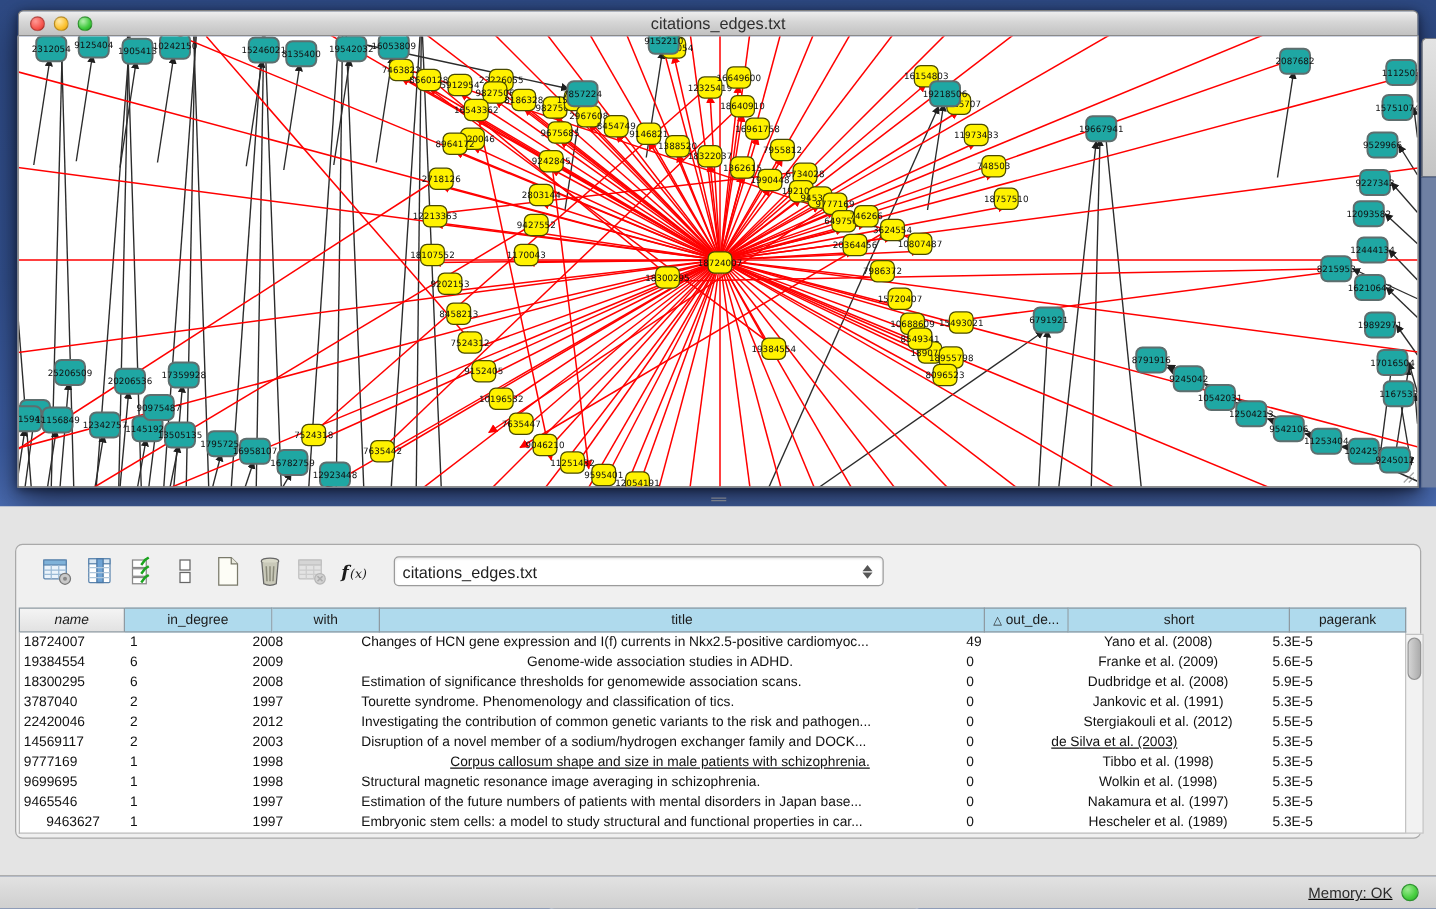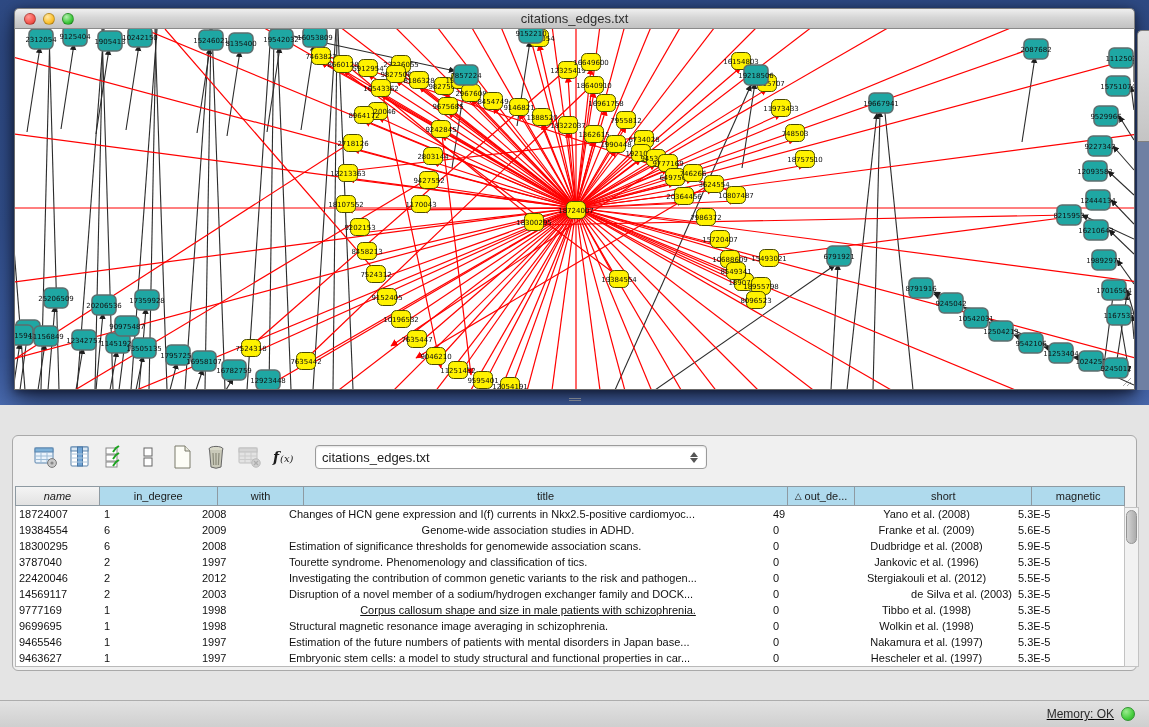--- a/index.html
+++ b/index.html
@@ -896,21 +896,21 @@
             <span>title</span>
           </div>
           <div class="th" style="width: 68px;">
             <span class="sortmark">△</span>
             <span>out_de...</span>
           </div>
           <div class="th" style="width: 177px;">
             <span>short</span>
           </div>
           <div class="th" style="width: 93px;">
-            <span>magnetic</span>
+            <span>pagerank</span>
           </div>
         </div>
       <div class="tbody" id="tbody-host">
           <div class="tr">
             <div class="td" style="width: 85px; text-align: left;">18724007</div>
             <div class="td" style="width: 98px; text-align: left;">1</div>
             <div class="td" style="width: 87px; text-align: left;">2008</div>
             <div class="td" style="width: 484px; text-align: left;">Changes of HCN gene expression and I(f) currents in Nkx2.5-positive cardiomyoc...</div>
             <div class="td" style="width: 68px; text-align: left;">49</div>
             <div class="td" style="width: 177px; text-align: center;">Yano et al. (2008)</div>
@@ -933,39 +933,39 @@
             <div class="td" style="width: 68px; text-align: left;">0</div>
             <div class="td" style="width: 177px; text-align: center;">Dudbridge et al. (2008)</div>
             <div class="td" style="width: 93px; text-align: left;">5.9E-5</div>
           </div>
           <div class="tr">
             <div class="td" style="width: 85px; text-align: left;">3787040</div>
             <div class="td" style="width: 98px; text-align: left;">2</div>
             <div class="td" style="width: 87px; text-align: left;">1997</div>
             <div class="td" style="width: 484px; text-align: left;">Tourette syndrome. Phenomenology and classification of tics.</div>
             <div class="td" style="width: 68px; text-align: left;">0</div>
-            <div class="td" style="width: 177px; text-align: center;">Jankovic et al. (1996)</div>
+            <div class="td" style="width: 177px; text-align: center;">Jankovic et al. (1991)</div>
             <div class="td" style="width: 93px; text-align: left;">5.3E-5</div>
           </div>
           <div class="tr">
             <div class="td" style="width: 85px; text-align: left;">22420046</div>
             <div class="td" style="width: 98px; text-align: left;">2</div>
             <div class="td" style="width: 87px; text-align: left;">2012</div>
             <div class="td" style="width: 484px; text-align: left;">Investigating the contribution of common genetic variants to the risk and pathogen...</div>
             <div class="td" style="width: 68px; text-align: left;">0</div>
             <div class="td" style="width: 177px; text-align: center;">Stergiakouli et al. (2012)</div>
             <div class="td" style="width: 93px; text-align: left;">5.5E-5</div>
           </div>
           <div class="tr">
             <div class="td" style="width: 85px; text-align: left;">14569117</div>
             <div class="td" style="width: 98px; text-align: left;">2</div>
             <div class="td" style="width: 87px; text-align: left;">2003</div>
             <div class="td" style="width: 484px; text-align: left;">Disruption of a novel member of a sodium/hydrogen exchanger family and DOCK...</div>
             <div class="td" style="width: 68px; text-align: left;">0</div>
-            <div class="td" style="width: 177px; text-align: right;">de Silva et al. (2003)</div>
+            <div class="td" style="width: 177px; text-align: left; text-decoration: underline;">de Silva et al. (2003)</div>
             <div class="td" style="width: 93px; text-align: left;">5.3E-5</div>
           </div>
           <div class="tr">
             <div class="td" style="width: 85px; text-align: left;">9777169</div>
             <div class="td" style="width: 98px; text-align: left;">1</div>
             <div class="td" style="width: 87px; text-align: left;">1998</div>
             <div class="td" style="width: 484px; text-align: center; text-decoration: underline;">Corpus callosum shape and size in male patients with schizophrenia.</div>
             <div class="td" style="width: 68px; text-align: left;">0</div>
             <div class="td" style="width: 177px; text-align: center;">Tibbo et al. (1998)</div>
             <div class="td" style="width: 93px; text-align: left;">5.3E-5</div>
@@ -982,26 +982,26 @@
           <div class="tr">
             <div class="td" style="width: 85px; text-align: left;">9465546</div>
             <div class="td" style="width: 98px; text-align: left;">1</div>
             <div class="td" style="width: 87px; text-align: left;">1997</div>
             <div class="td" style="width: 484px; text-align: left;">Estimation of the future numbers of patients with mental disorders in Japan base...</div>
             <div class="td" style="width: 68px; text-align: left;">0</div>
             <div class="td" style="width: 177px; text-align: center;">Nakamura et al. (1997)</div>
             <div class="td" style="width: 93px; text-align: left;">5.3E-5</div>
           </div>
           <div class="tr">
-            <div class="td" style="width: 85px; text-align: left;">9463627</div>
+            <div class="td" style="width: 85px; text-align: center;">9463627</div>
             <div class="td" style="width: 98px; text-align: left;">1</div>
             <div class="td" style="width: 87px; text-align: left;">1997</div>
             <div class="td" style="width: 484px; text-align: left;">Embryonic stem cells: a model to study structural and functional properties in car...</div>
             <div class="td" style="width: 68px; text-align: left;">0</div>
-            <div class="td" style="width: 177px; text-align: center;">Hescheler et al. (1997)</div>
+            <div class="td" style="width: 177px; text-align: center;">Hescheler et al. (1989)</div>
             <div class="td" style="width: 93px; text-align: left;">5.3E-5</div>
           </div>
         </div>
       <div class="vscroll">
         <div class="vthumb"></div>
       </div>
     </div>
 
     <div class="tabsrow">
       <div class="seg" id="tabs-host">

